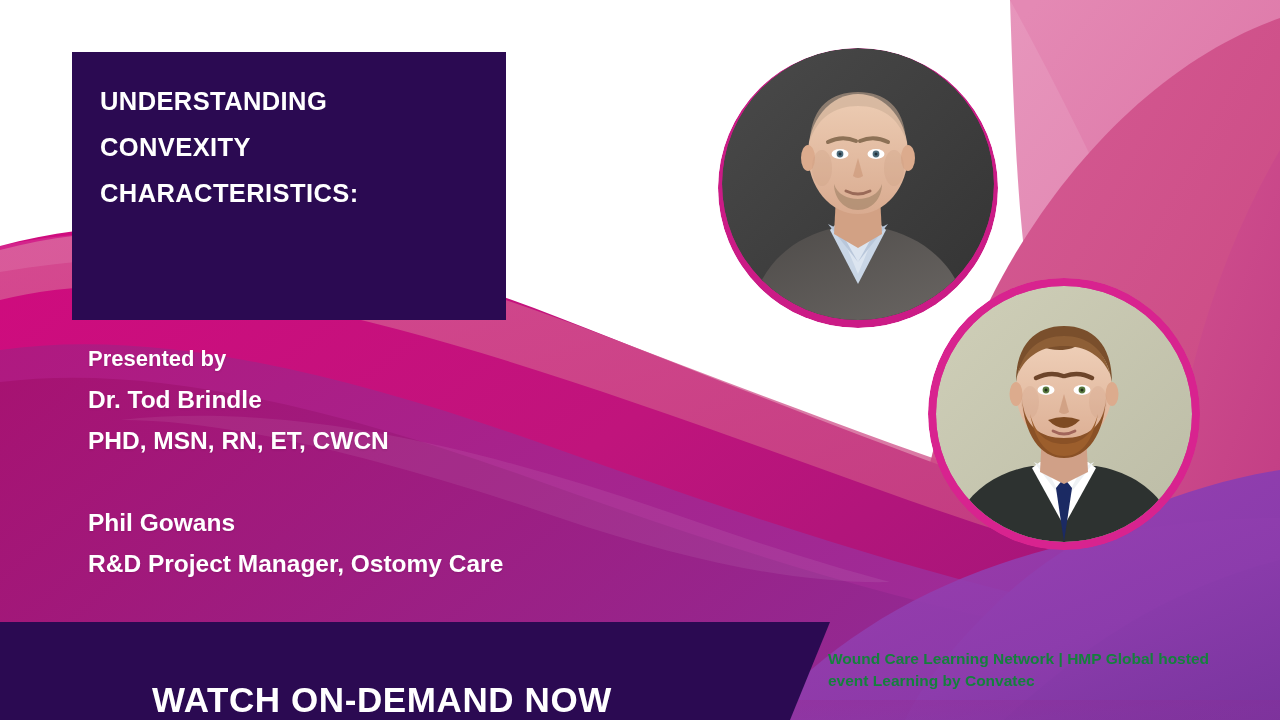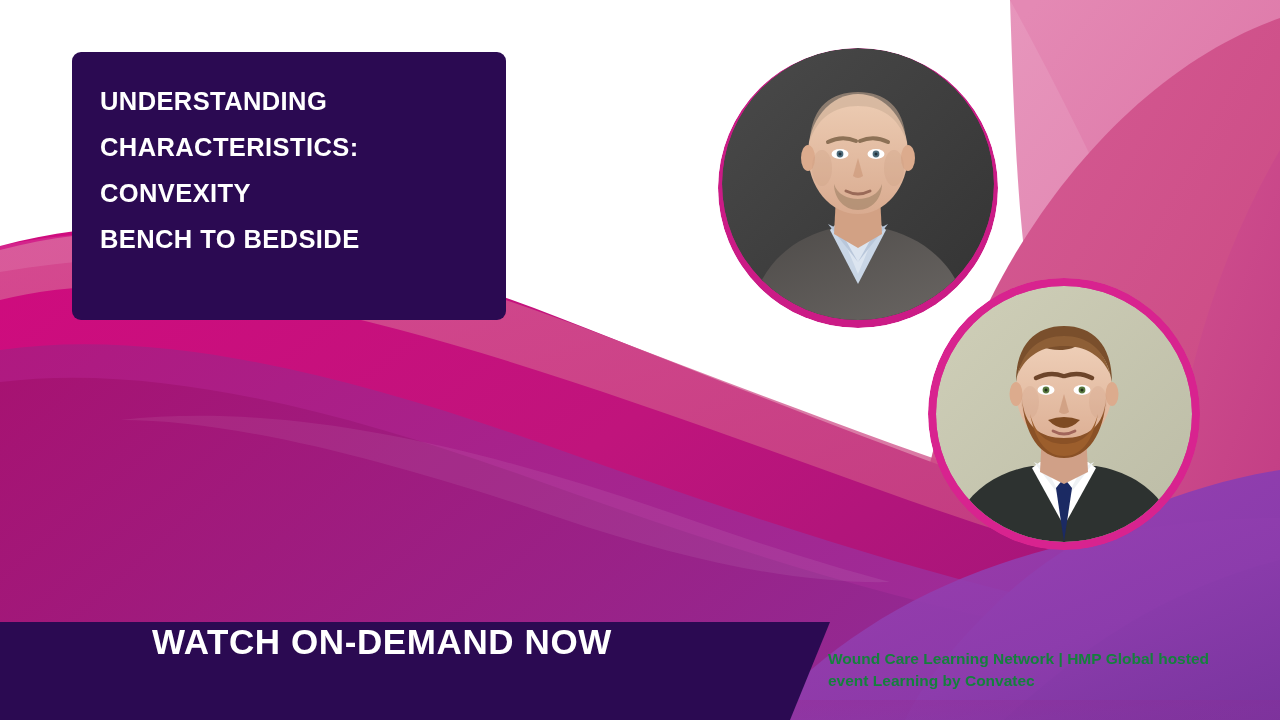--- a/index.html
+++ b/index.html
@@ -10,21 +10,20 @@
   #stage { position:relative; width:1280px; height:720px; overflow:hidden; background:#ffffff; }
 
   #bg { position:absolute; inset:0; width:1280px; height:720px; }
 
   
   .title-card {
     position:absolute; left:72px; top:52px; width:434px; height:268px;
     background:#2b0a52;
     padding:26px 28px 0 28px;
     z-index:6;
-    border-radius:9px;
   }
   .title-card .line {
     color:#ffffff; font-weight:bold; font-size:25.5px; line-height:46px;
     letter-spacing:0.4px; text-transform:uppercase; white-space:nowrap;
   }
 
   
   .presenters { position:absolute; left:88px; top:338px; width:620px; z-index:6; }
   .presenters .p-line {
     color:#ffffff; font-weight:bold; line-height:41px;
@@ -33,21 +32,21 @@
   }
   .presenters .sz-sm { font-size:22px; }
   .presenters .sz-md { font-size:24.5px; }
   .presenters .spacer { height:41px; }
 
   
   .cta-banner {
     position:absolute; left:0; top:622px; width:830px; height:98px; z-index:6;
     background:#2b0a52;
     clip-path:polygon(0 0, 830px 0, 790px 98px, 0 98px);
-    display:flex; align-items:flex-start;
+    display:flex; align-items:flex-end;
   }
   .cta-text {
     color:#ffffff; font-weight:bold; font-size:35px; letter-spacing:0.6px;
     text-transform:uppercase; margin-left:152px; white-space:nowrap;
   }
 
   
   .sponsor { position:absolute; left:828px; top:648px; width:420px; z-index:7; }
   .sponsor .s-line {
     color:#15803d; font-size:15.5px; font-weight:600; line-height:22px; white-space:nowrap;
@@ -282,25 +281,32 @@
 
           <ellipse cx="94" cy="116" rx="9" ry="16" fill="#c9987c" opacity="0.2"></ellipse>
           <ellipse cx="162" cy="116" rx="9" ry="16" fill="#c9987c" opacity="0.2"></ellipse>
         </g>
       </svg>
     </div>
   </div>
 
   <div class="title-card">
     <div class="line">UNDERSTANDING</div>
+    <div class="line">CONVEXITY</div>
     <div class="line">CHARACTERISTICS:</div>
-    <div class="line">CONVEXITY</div>
-    <div class="line">BENCH TO BEDSIDE</div>
-  </div>
-
+  </div>
+
+  <div class="presenters">
+    <div class="p-line sz-sm">Presented by</div>
+    <div class="p-line sz-md">Dr. Tod Brindle</div>
+    <div class="p-line sz-md">PHD, MSN, RN, ET, CWCN</div>
+    <div class="spacer"></div>
+    <div class="p-line sz-md">Phil Gowans</div>
+    <div class="p-line sz-md">R&amp;D Project Manager, Ostomy Care</div>
+  </div>
 
   <div class="cta-banner">
     <div class="cta-text">WATCH ON-DEMAND NOW</div>
   </div>
 
   <div class="sponsor">
     <div class="s-line">Wound Care Learning Network | HMP Global hosted</div>
     <div class="s-line">event Learning by Convatec</div>
   </div>
 

